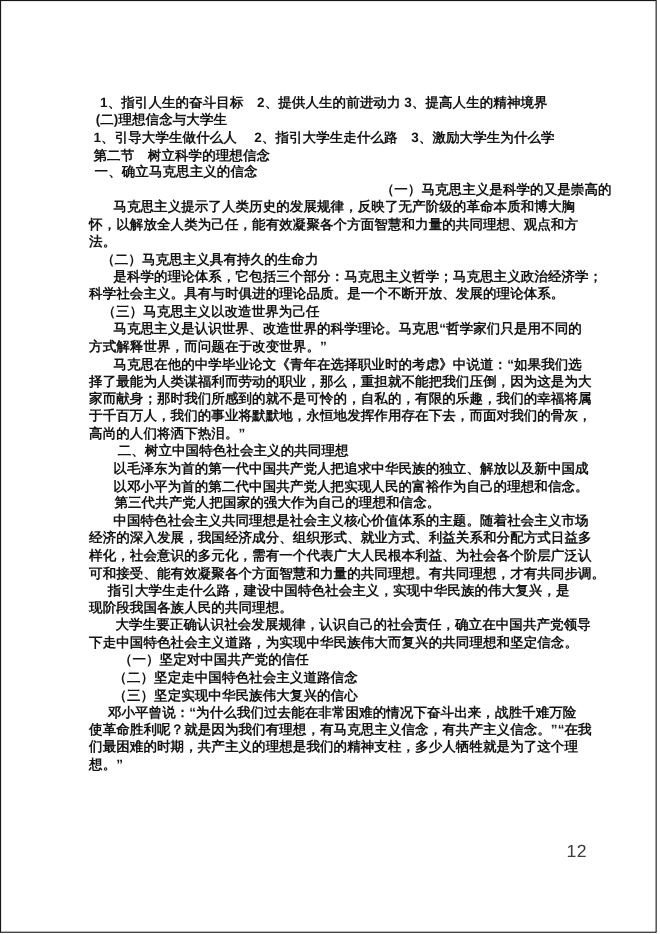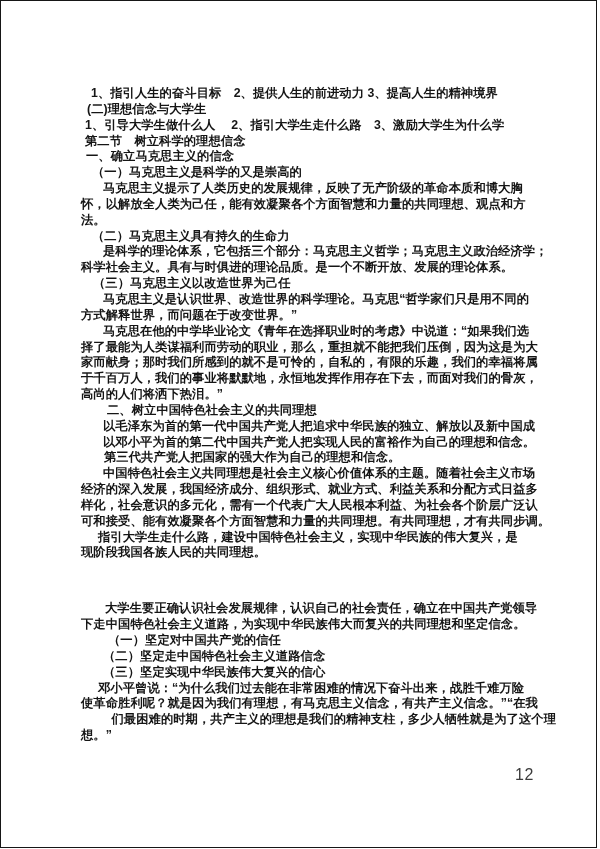--- a/index.html
+++ b/index.html
@@ -52,21 +52,21 @@
 <body>
 
 <div class="page-frame"></div>
 
 <div class="text-block">
     <div class="line" style="padding-left: 10px;">1、指引人生的奋斗目标　2、提供人生的前进动力 3、提高人生的精神境界</div>
     <div class="line" style="padding-left: 6px;">(二)理想信念与大学生</div>
     <div class="line" style="padding-left: 4px;">1、引导大学生做什么人　 2、指引大学生走什么路　3、激励大学生为什么学</div>
     <div class="line" style="padding-left: 4px;">第二节　树立科学的理想信念</div>
     <div class="line" style="padding-left: 5px;">一、确立马克思主义的信念</div>
-    <div class="line" style="padding-left: 11px;">（一）马克思主义是科学的又是崇高的</div>
+    <div class="line" style="padding-left: 11px; text-align: right;">（一）马克思主义是科学的又是崇高的</div>
     <div class="line" style="padding-left: 22px;">马克思主义提示了人类历史的发展规律，反映了无产阶级的革命本质和博大胸</div>
     <div class="line" style="padding-left: 0px;">怀，以解放全人类为己任，能有效凝聚各个方面智慧和力量的共同理想、观点和方</div>
     <div class="line" style="padding-left: 0px;">法。</div>
     <div class="line" style="padding-left: 11px;">（二）马克思主义具有持久的生命力</div>
     <div class="line" style="padding-left: 22px;">是科学的理论体系，它包括三个部分：马克思主义哲学；马克思主义政治经济学；</div>
     <div class="line" style="padding-left: 0px;">科学社会主义。具有与时俱进的理论品质。是一个不断开放、发展的理论体系。</div>
     <div class="line" style="padding-left: 12px;">（三）马克思主义以改造世界为己任</div>
     <div class="line" style="padding-left: 22px;">马克思主义是认识世界、改造世界的科学理论。马克思“哲学家们只是用不同的</div>
     <div class="line" style="padding-left: 0px;">方式解释世界，而问题在于改变世界。”</div>
     <div class="line" style="padding-left: 22px;">马克思在他的中学毕业论文《青年在选择职业时的考虑》中说道：“如果我们选</div>
@@ -77,24 +77,24 @@
     <div class="line" style="padding-left: 26px;">二、树立中国特色社会主义的共同理想</div>
     <div class="line" style="padding-left: 22px;">以毛泽东为首的第一代中国共产党人把追求中华民族的独立、解放以及新中国成</div>
     <div class="line" style="padding-left: 22px;">以邓小平为首的第二代中国共产党人把实现人民的富裕作为自己的理想和信念。</div>
     <div class="line" style="padding-left: 23px;">第三代共产党人把国家的强大作为自己的理想和信念。</div>
     <div class="line" style="padding-left: 22px;">中国特色社会主义共同理想是社会主义核心价值体系的主题。随着社会主义市场</div>
     <div class="line" style="padding-left: 0px;">经济的深入发展，我国经济成分、组织形式、就业方式、利益关系和分配方式日益多</div>
     <div class="line" style="padding-left: 0px;">样化，社会意识的多元化，需有一个代表广大人民根本利益、为社会各个阶层广泛认</div>
     <div class="line" style="padding-left: 0px;">可和接受、能有效凝聚各个方面智慧和力量的共同理想。有共同理想，才有共同步调。</div>
     <div class="line" style="padding-left: 17px;">指引大学生走什么路，建设中国特色社会主义，实现中华民族的伟大复兴，是</div>
     <div class="line" style="padding-left: 0px;">现阶段我国各族人民的共同理想。</div>
-    <div class="line" style="padding-left: 24px; margin-top: 40px;">大学生要正确认识社会发展规律，认识自己的社会责任，确立在中国共产党领导</div>
+    <div class="line" style="padding-left: 24px;">大学生要正确认识社会发展规律，认识自己的社会责任，确立在中国共产党领导</div>
     <div class="line" style="padding-left: 0px;">下走中国特色社会主义道路，为实现中华民族伟大而复兴的共同理想和坚定信念。</div>
     <div class="line" style="padding-left: 27px;">（一）坚定对中国共产党的信任</div>
     <div class="line" style="padding-left: 22px;">（二）坚定走中国特色社会主义道路信念</div>
     <div class="line" style="padding-left: 22px;">（三）坚定实现中华民族伟大复兴的信心</div>
     <div class="line" style="padding-left: 17px;">邓小平曾说：“为什么我们过去能在非常困难的情况下奋斗出来，战胜千难万险</div>
     <div class="line" style="padding-left: 0px;">使革命胜利呢？就是因为我们有理想，有马克思主义信念，有共产主义信念。”“在我</div>
-    <div class="line" style="padding-left: 0px; text-align: right;">们最困难的时期，共产主义的理想是我们的精神支柱，多少人牺牲就是为了这个理</div>
+    <div class="line" style="padding-left: 0px;">们最困难的时期，共产主义的理想是我们的精神支柱，多少人牺牲就是为了这个理</div>
     <div class="line" style="padding-left: 0px;">想。”</div>
   </div>
 
 <div class="page-number">12</div>
 
 </body></html>

